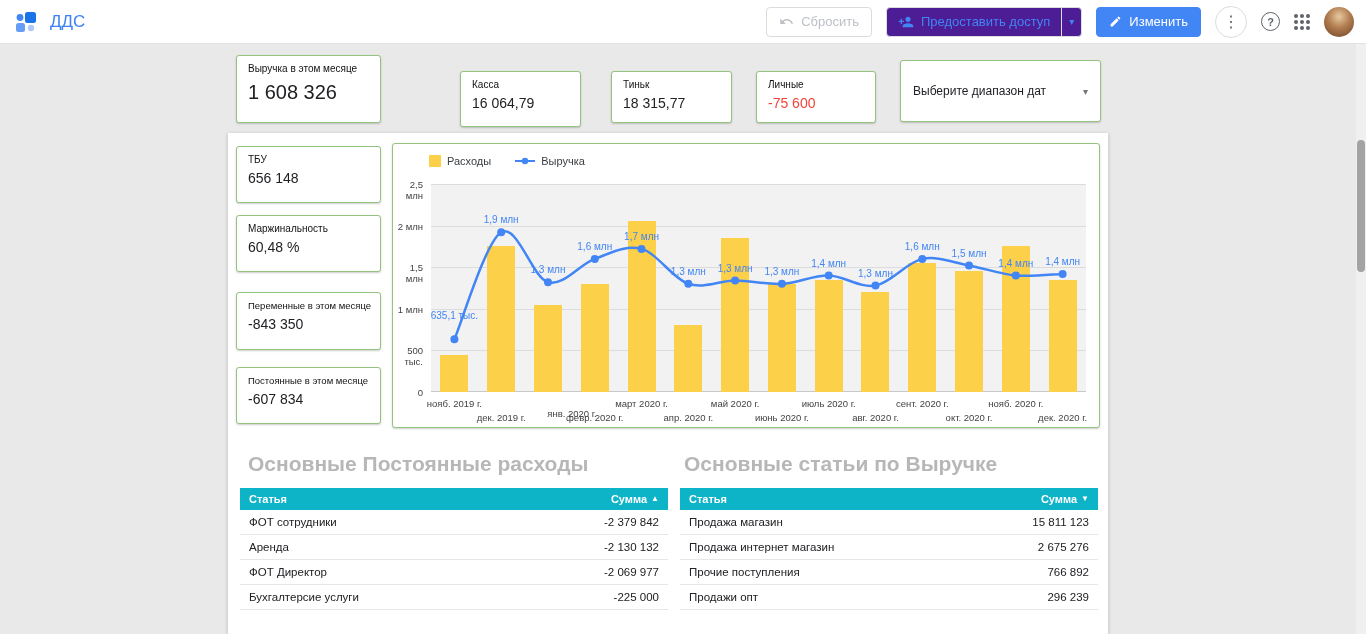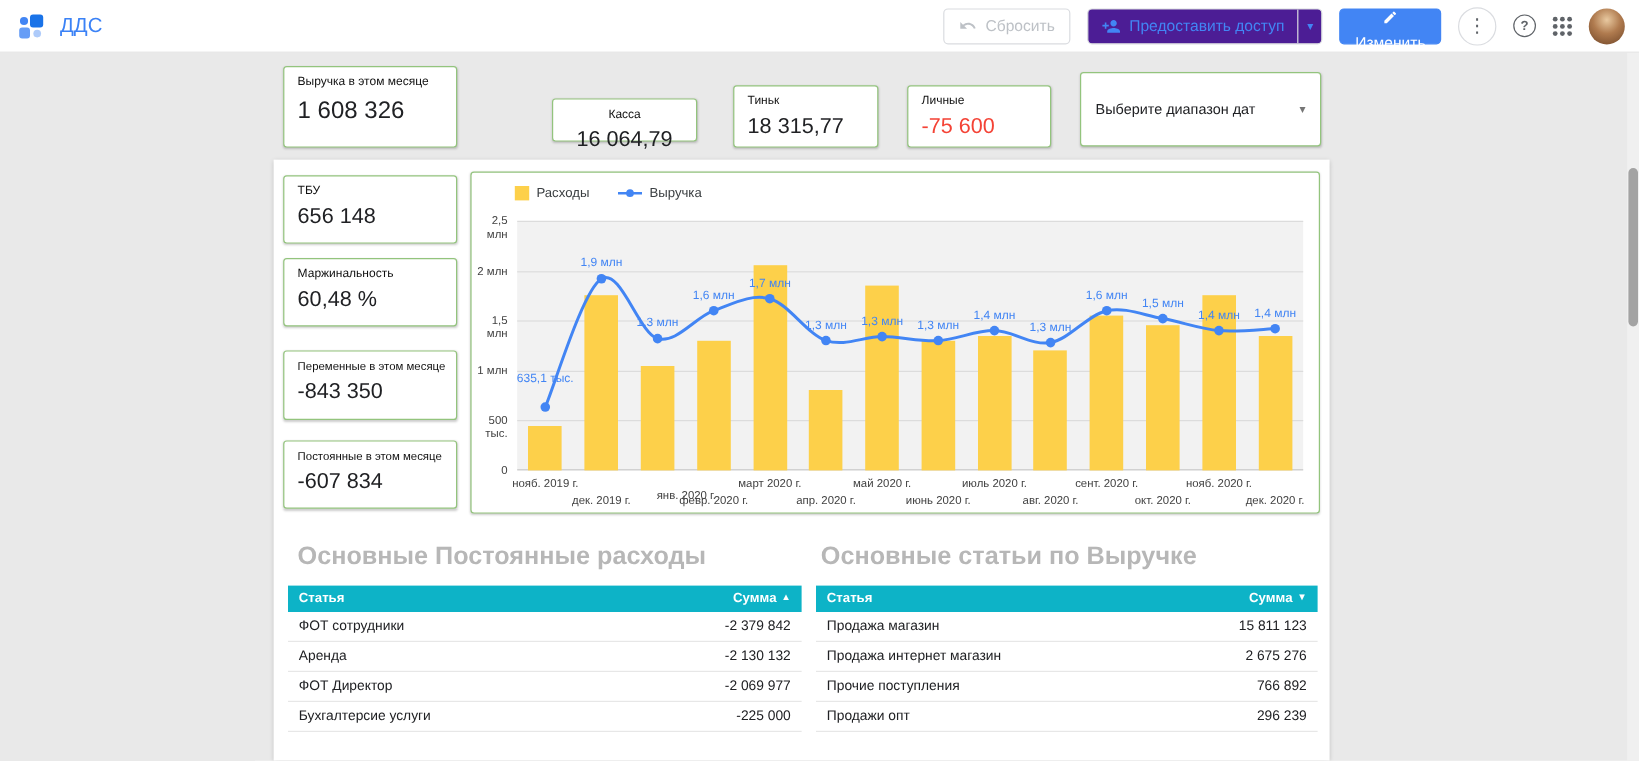--- a/index.html
+++ b/index.html
@@ -15,44 +15,44 @@
     border-bottom:1px solid #e3e3e3;display:flex;align-items:center;padding:0 12px 0 14px;z-index:20;}
   .h-left{display:flex;align-items:center;gap:12px;}
   .app-title{font-size:17px;color:#3b82f6;}
   .h-right{margin-left:auto;display:flex;align-items:center;gap:14px;}
   .btn{height:30px;border:1px solid #dadce0;border-radius:4px;background:#fff;display:inline-flex;
     align-items:center;gap:7px;padding:0 12px;font-size:13px;cursor:pointer;font-family:inherit;}
   .btn-reset{color:#bdc1c6;}
   .share-group{height:30px;border:1px solid #dadce0;border-radius:4px;background:#4c1d95;display:inline-flex;align-items:stretch;}
   .share-main{display:inline-flex;align-items:center;gap:7px;padding:0 11px;color:var(--blue);font-size:13px;cursor:pointer;}
   .share-caret{display:inline-flex;align-items:center;padding:0 7px;border-left:1px solid #dadce0;color:var(--blue);font-size:10px;cursor:pointer;}
-  .btn-edit{background:var(--blue);border:1px solid var(--blue);color:#fff;flex-direction:column;}
+  .btn-edit{background:var(--blue);border:1px solid var(--blue);color:#fff;}
   .circle-btn{width:32px;height:32px;border:1px solid #dadce0;border-radius:50%;display:flex;align-items:center;
     justify-content:center;color:#5f6368;font-size:16px;cursor:pointer;background:#fff;}
   .help-icon{width:19px;height:19px;border:1.6px solid #5f6368;border-radius:50%;display:flex;align-items:center;
     justify-content:center;font-size:11px;font-weight:bold;color:#5f6368;cursor:pointer;}
   .apps-grid{display:grid;grid-template-columns:repeat(3,4px);grid-auto-rows:4px;gap:2px;cursor:pointer;}
   .apps-grid i{width:4px;height:4px;border-radius:50%;background:#5f6368;}
   .avatar{width:30px;height:30px;border-radius:50%;cursor:pointer;
     background:radial-gradient(circle at 50% 32%,#e8c9a0 0%,#b07b4f 45%,#6e4426 100%);}
 
   
   .page{position:absolute;left:228px;top:133px;width:880px;height:501px;background:#fff;
     box-shadow:0 1px 4px rgba(0,0,0,.22);}
 
   .kcard{position:absolute;background:#fff;border:1.5px solid var(--green);border-radius:3px;
     box-shadow:0 1px 2px rgba(0,0,0,.2);padding:7px 11px;z-index:5;}
   .klabel{font-size:10px;color:#111;white-space:nowrap;}
   .klabel.small{font-size:9.5px;}
-  .kvalue{font-size:18px;color:#202124;margin-top:5px;white-space:nowrap;}
+  .kvalue{font-size:14px;color:#202124;margin-top:5px;white-space:nowrap;}
   .kvalue.big{font-size:20px;margin-top:7px;}
   .neg{color:var(--red);}
 
   #card-revenue{left:236px;top:55px;width:145px;height:68px;}
-  #card-kassa{left:460px;top:82px;width:121px;height:36px;text-align:center;}
+  #card-kassa{left:460px;top:71px;width:121px;height:56px;}
   #card-tink{left:611px;top:71px;width:121px;height:52px;}
   #card-personal{left:756px;top:71px;width:120px;height:52px;}
   #date-picker{left:900px;top:60px;width:201px;height:62px;position:absolute;background:#fff;
     border:1.5px solid var(--green);border-radius:3px;box-shadow:0 1px 2px rgba(0,0,0,.2);
     display:flex;align-items:center;justify-content:space-between;padding:0 12px;cursor:pointer;z-index:5;}
   #date-picker .dlabel{font-size:12px;color:#202124;}
   #date-picker .dcaret{font-size:10px;color:#757575;}
 
   #card-tbu{left:236px;top:146px;width:145px;height:57px;}
   #card-margin{left:236px;top:215px;width:145px;height:57px;}

